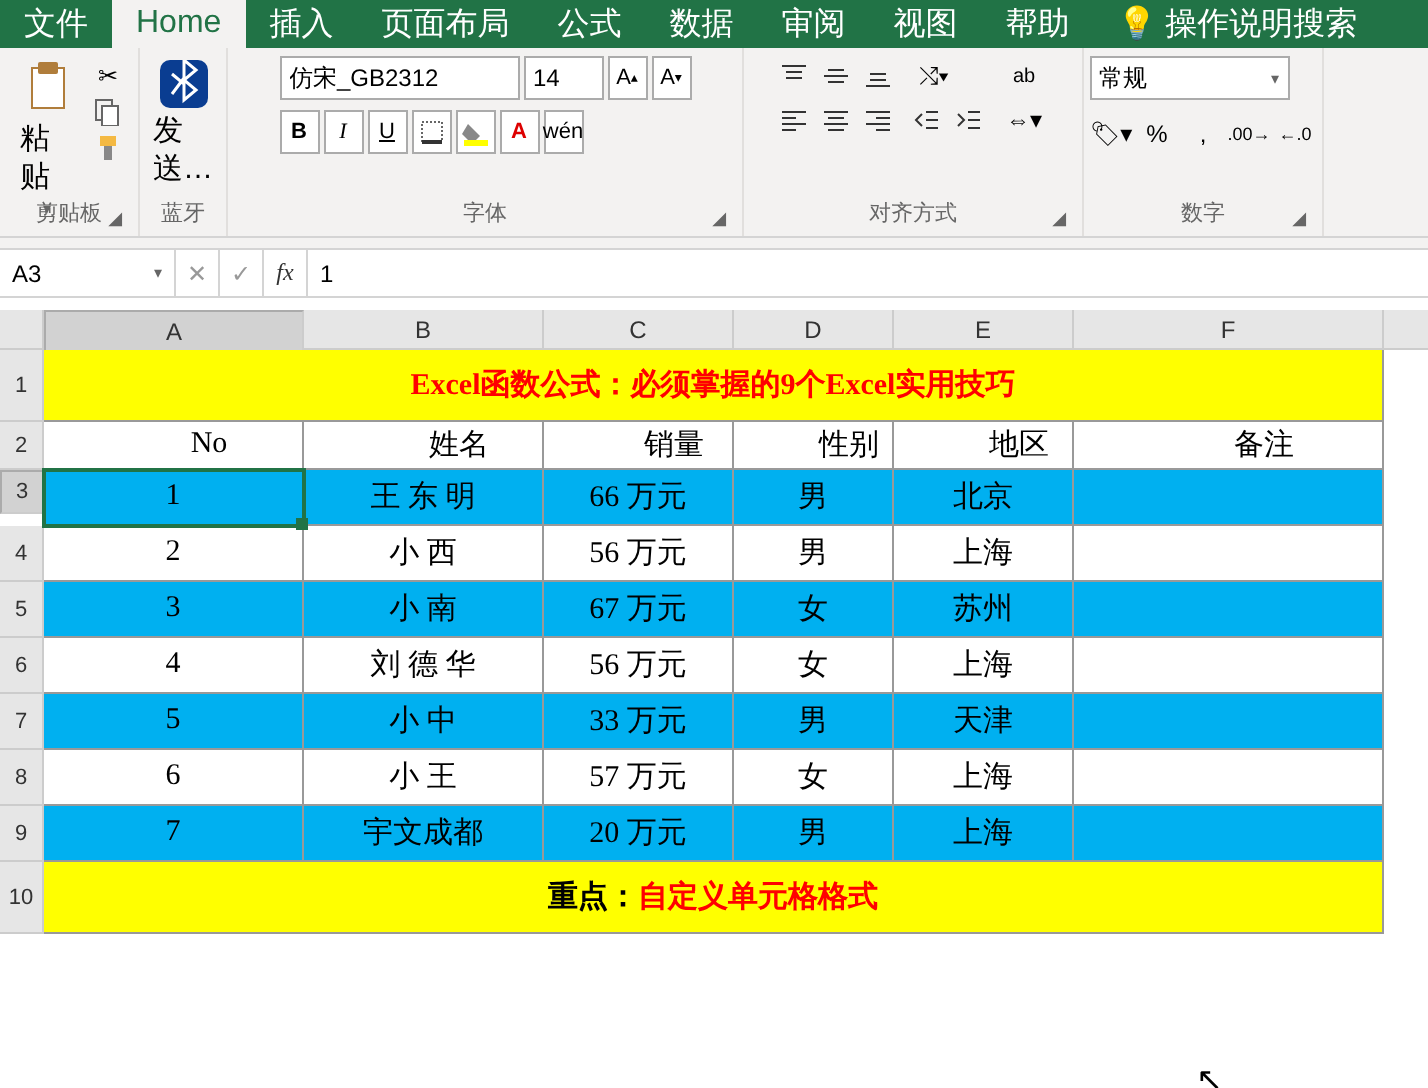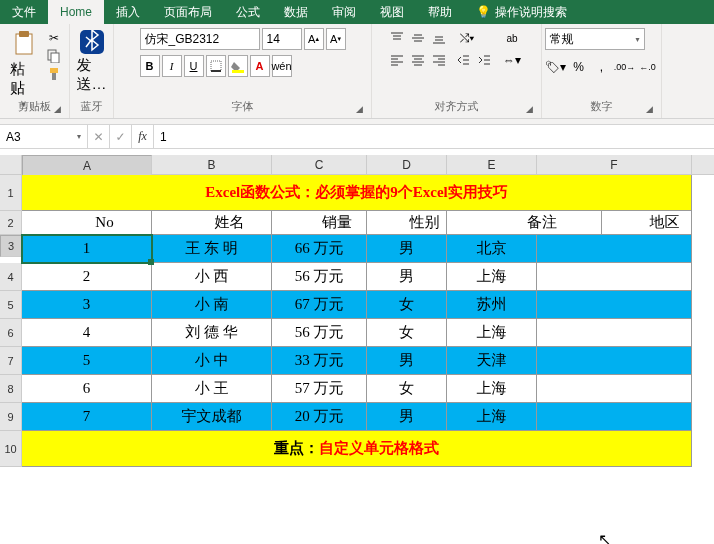--- a/index.html
+++ b/index.html
@@ -1,20 +1,20 @@
 <!DOCTYPE html>
 <html><head>
 <meta charset="utf-8">
 <style>
 * { box-sizing: border-box; margin: 0; padding: 0; font-family: "Microsoft YaHei", sans-serif; }
 body { background: #fff; font-size: 12px; overflow: hidden; width: 714px; height: 544px; }
 
 
 .tabs { background: #217346; display: flex; align-items: stretch; height: 24px; color: #fff; }
-.tab { padding: 4px 12px; font-size: 12px; cursor: pointer; display: flex; align-items: center; }
+.tab { padding: 4px 12px; font-size: 16px; cursor: pointer; display: flex; align-items: center; }
 .tab.active { background: #f3f2f1; color: #217346; }
 .tab.file { background: #217346; color: #fff; }
 
 
 .ribbon { background: #f3f2f1; height: 95px; border-bottom: 1px solid #d4d4d4; display: flex; }
 .group { border-right: 1px solid #e1dfdd; padding: 2px 6px; display: flex; flex-direction: column; justify-content: space-between; align-items: center; position: relative; }
 .group-label { font-size: 11px; color: #666; text-align: center; padding: 2px 0; width: 100%; position: relative; }
 .dlg-launch { font-size: 9px; color: #666; position: absolute; right: 2px; bottom: 2px; cursor: pointer; }
 .g-content { display: flex; align-items: flex-start; gap: 4px; height: 68px; padding-top: 2px; }
 .big-btn { display: flex; flex-direction: column; align-items: center; gap: 2px; padding: 2px 4px; cursor: pointer; }
@@ -319,22 +319,22 @@
     <div class="row r1">
       <div class="rh">1</div>
       <div class="cell title-merge last">Excel函数公式：必须掌握的9个Excel实用技巧</div>
     </div>
     <div class="row r2">
       <div class="rh">2</div>
       <div class="cell cA">No</div>
       <div class="cell cB">姓名</div>
       <div class="cell cC">销量</div>
       <div class="cell cD">性别</div>
+      <div class="cell cE">地区</div>
       <div class="cell cF">备注</div>
-      <div class="cell cE">地区</div>
     </div>
 
     <div class="row r-data blue">
       <div class="rh sel">3</div>
       <div class="cell cA selected">1</div>
       <div class="cell cB">王 东 明</div>
       <div class="cell cC">66 万元</div>
       <div class="cell cD">男</div>
       <div class="cell cE">北京</div>
       <div class="cell cF"></div>

